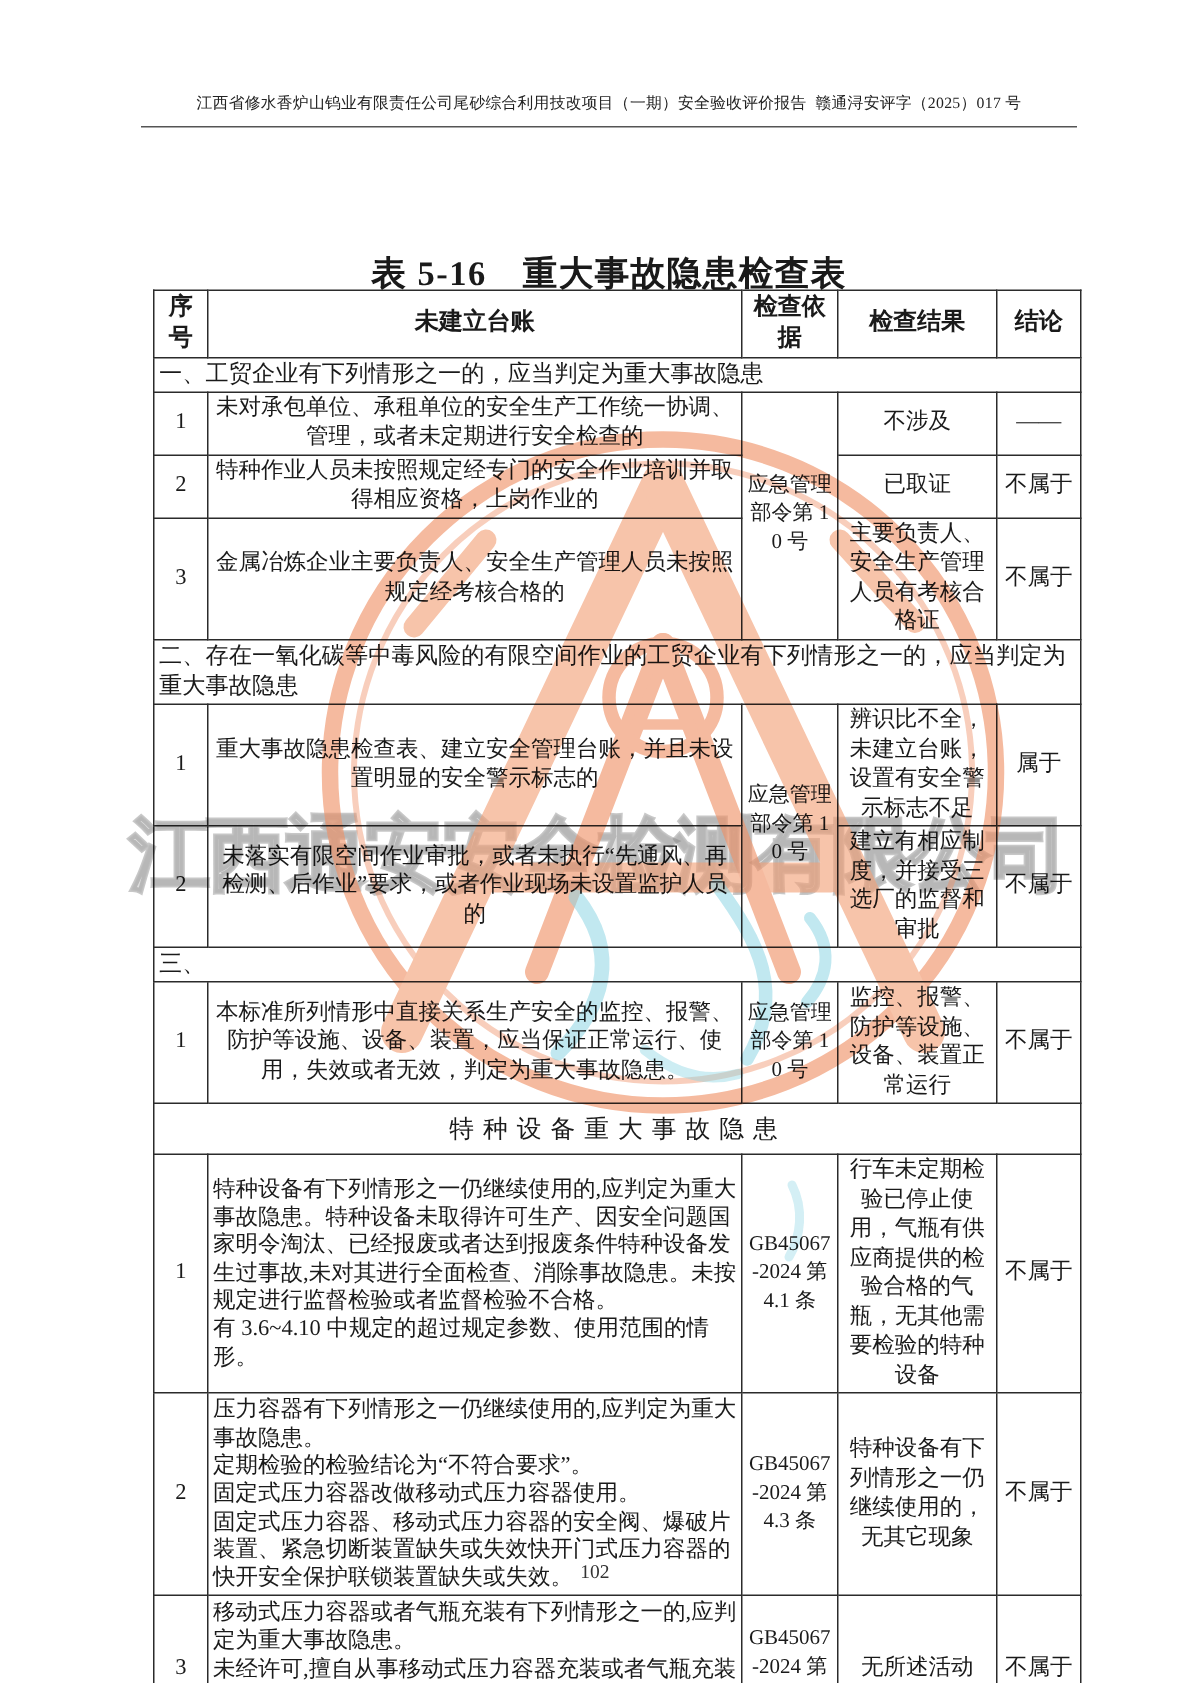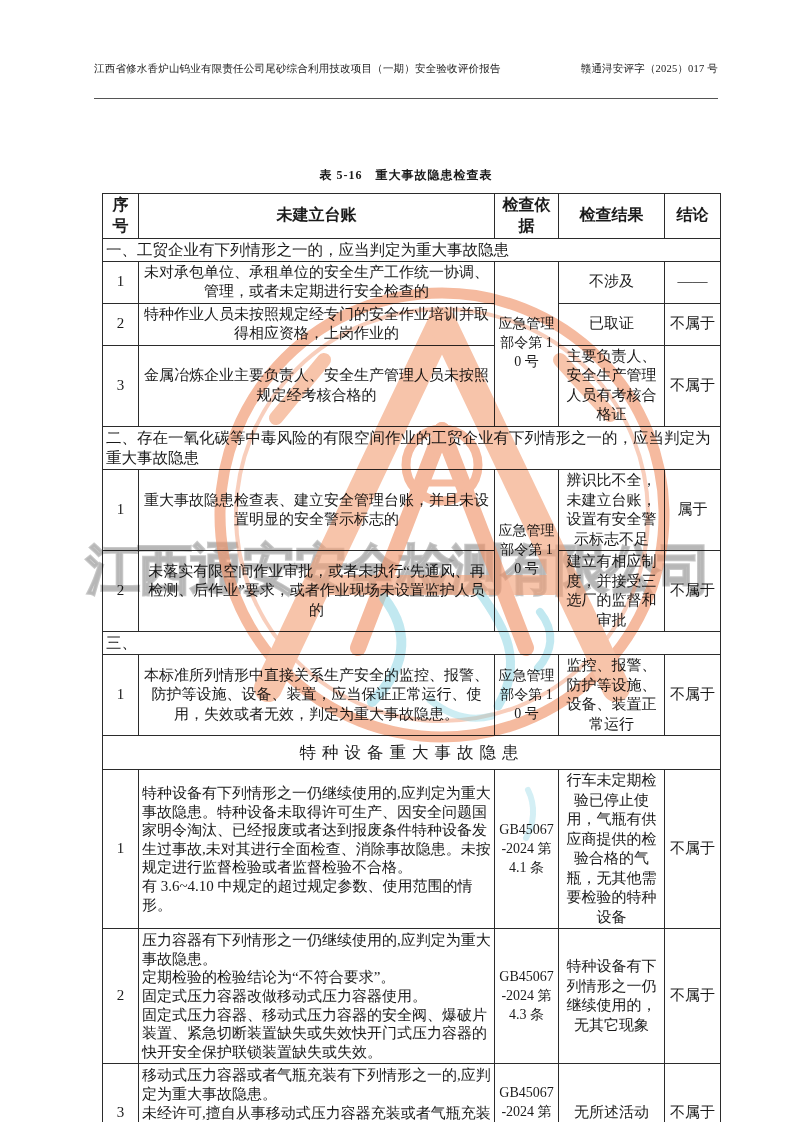--- a/index.html
+++ b/index.html
@@ -5,30 +5,30 @@
   html,body { margin:0; padding:0; background:#ffffff; }
   body {
     width:793px; height:1122px; position:relative; overflow:hidden;
     font-family:"Liberation Serif","DejaVu Serif",serif; color:#1a1a1a;
   }
   .page { position:absolute; inset:0; background:#fff; }
 
   .doc-header {
     position:absolute; left:94px; top:62px; width:624px;
     font-size:10.5px; letter-spacing:.2px; color:#222;
-    display:flex; justify-content:space-between; gap:6px;
-    border-bottom:1px solid #555; padding-bottom:22px; white-space:nowrap;
+    display:flex; justify-content:center; gap:6px;
+    border-bottom:1px solid #555; padding-bottom:8px; white-space:nowrap;
   }
   .para {
     position:absolute; left:94px; top:99px; width:624px;
     font-size:20px; line-height:38px; text-align:justify;
   }
   .tbl-title {
     position:absolute; left:94px; top:167px; width:624px;
-    text-align:center; font-size:12px; font-weight:bold; letter-spacing:1px;
+    text-align:center; font-size:23px; font-weight:bold; letter-spacing:1px;
   }
 
   table.checklist {
     position:absolute; left:102px; top:193px; width:618px;
     border-collapse:collapse; table-layout:fixed; z-index:1;
   }
   .checklist td {
     border:1.5px solid #2b2b2b; padding:1px 2px;
     font-size:15px; line-height:1.3; text-align:center; vertical-align:middle;
     overflow:hidden; word-break:break-all;
@@ -169,20 +169,21 @@
         <td class="c-content multi">移动式压力容器或者气瓶充装有下列情形之一的,应判定为重大事故隐患。
 未经许可,擅自从事移动式压力容器充装或者气瓶充装活动。
 )移动式压力容器、气瓶错装介质。</td>
         <td class="c-basis">GB45067-2024 第 4.5 条</td>
         <td class="c-result">无所述活动</td>
         <td class="c-concl">不属于</td>
       </tr>
     </tbody>
   </table>
 
+  <div class="page-num">102</div>
 
   <div class="wm-layer">
     <div class="wm-company">江西通安安全检测有限公司</div>
     <svg class="wm-seal" width="793" height="1122" viewBox="0 0 793 1122">
       <g stroke="#ef9065" fill="none" stroke-linecap="round" opacity="0.62">
         <circle cx="442" cy="515" r="222" stroke-width="11"></circle>
         <circle cx="442" cy="515" r="206" stroke-width="4" opacity="0.7"></circle>
 
         <path d="M442 322 L268 688" stroke-width="28" stroke="#f2a077"></path>
         <path d="M442 322 L616 688" stroke-width="28" stroke="#f2a077"></path>

